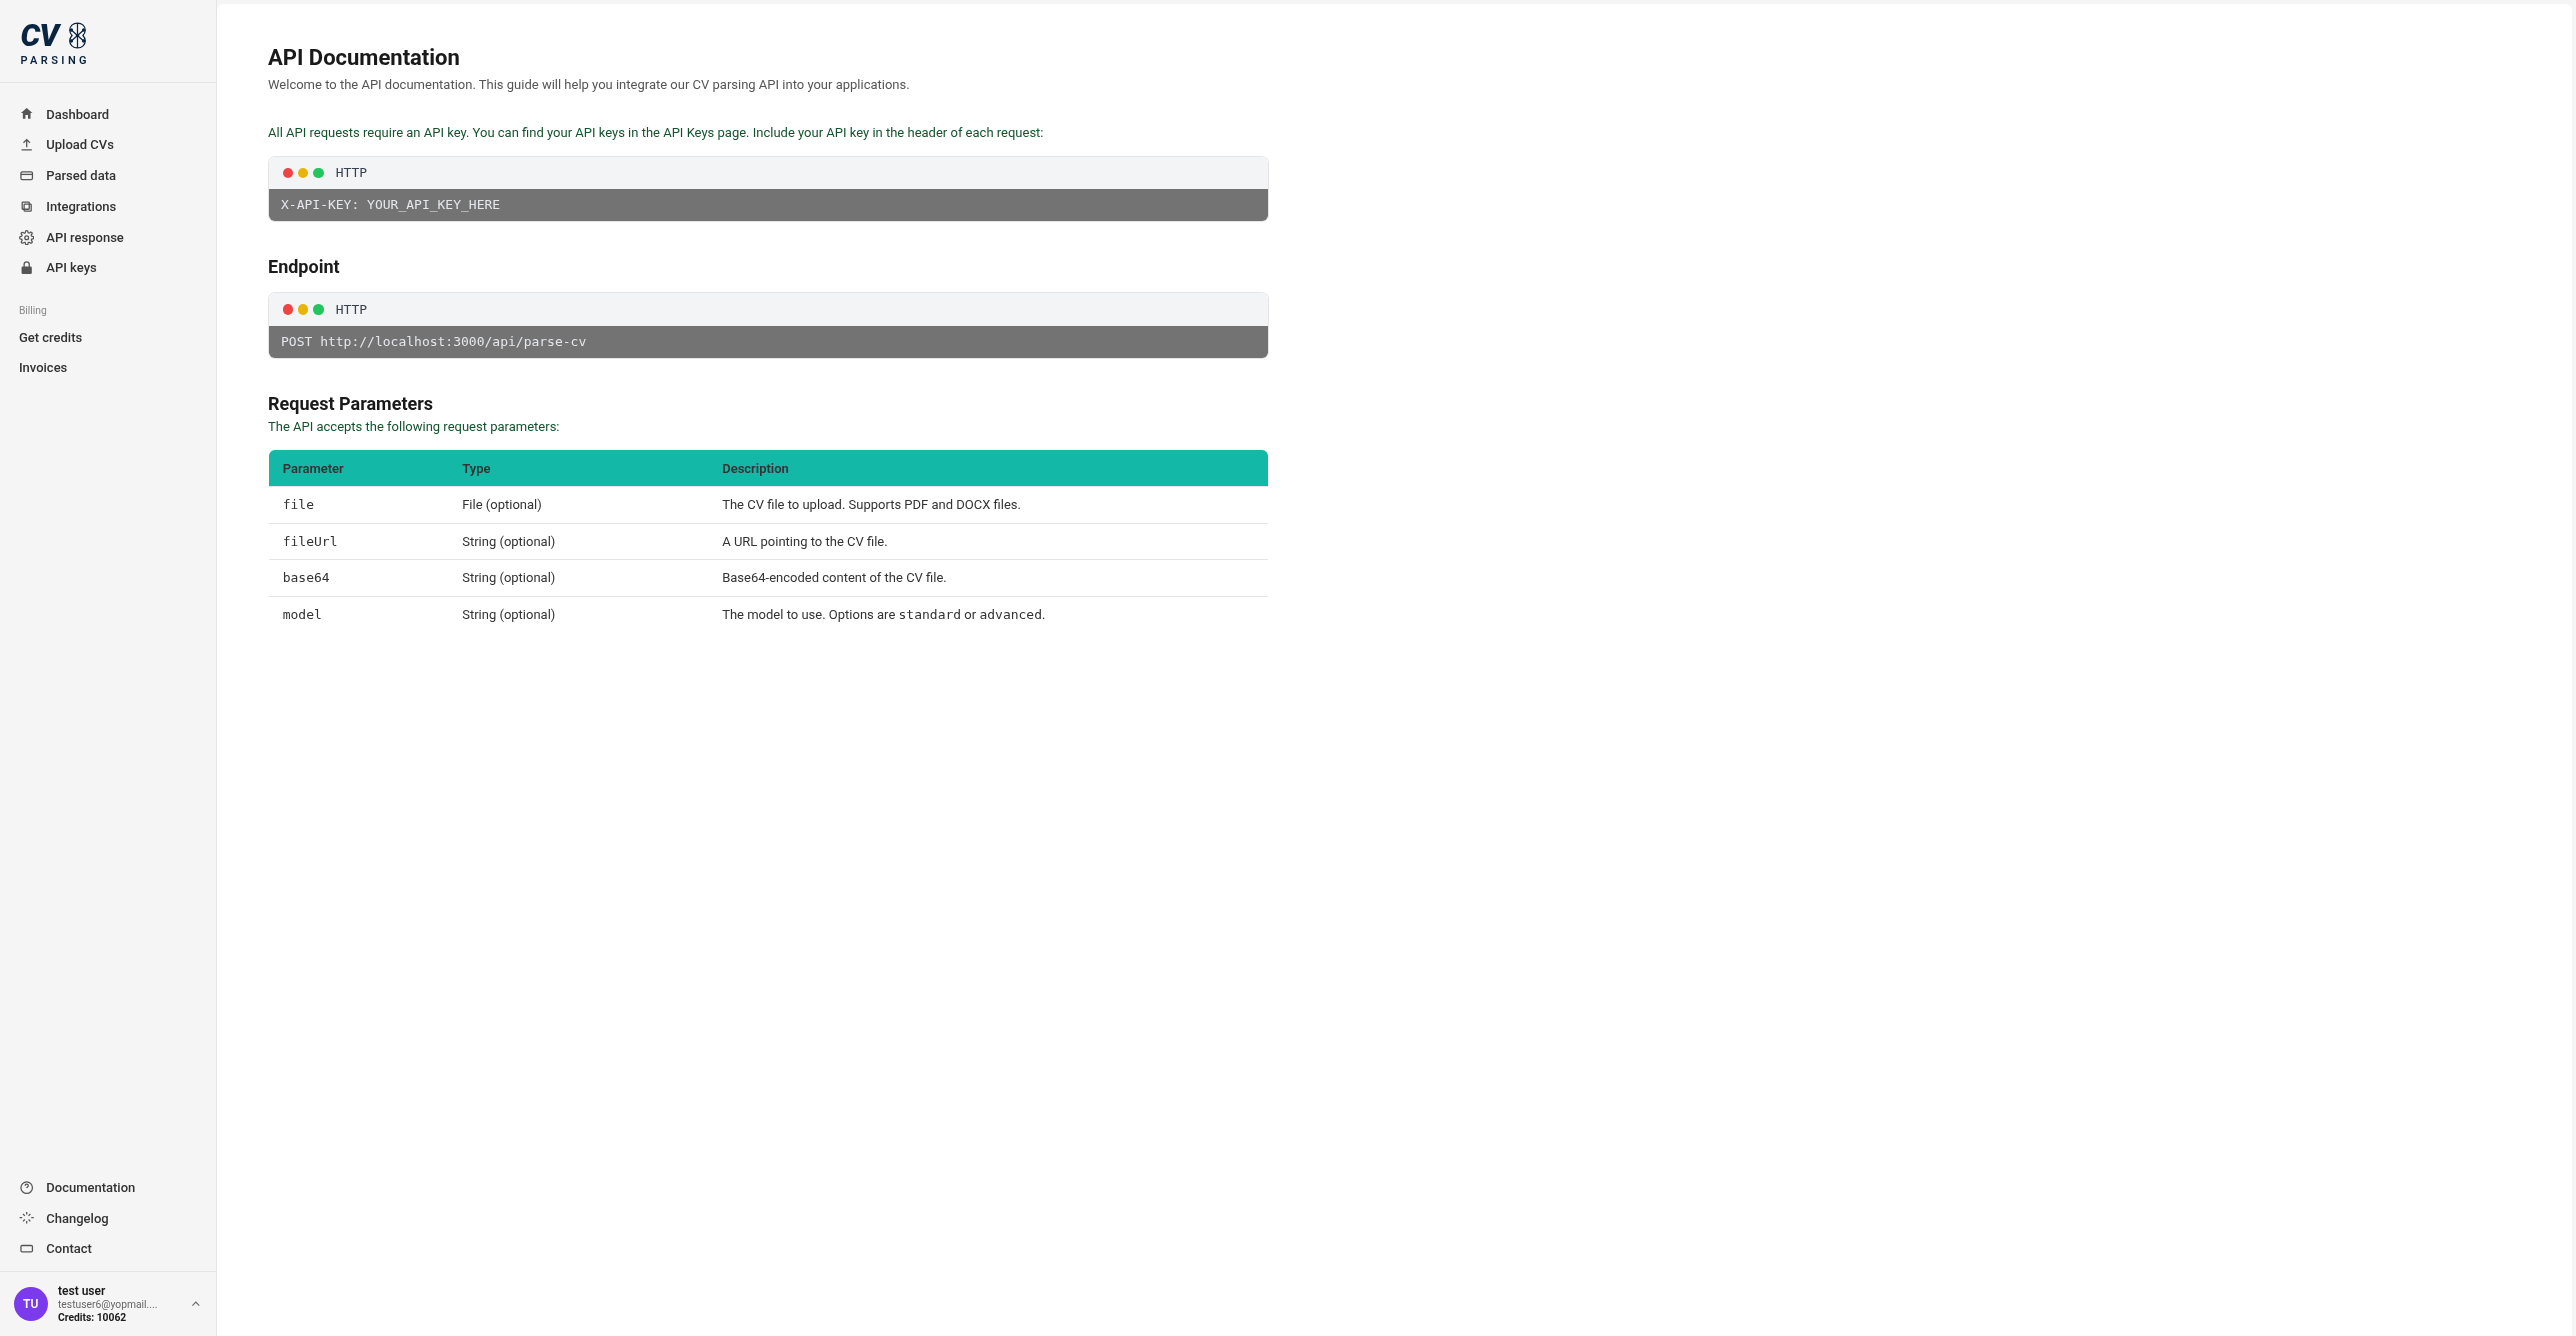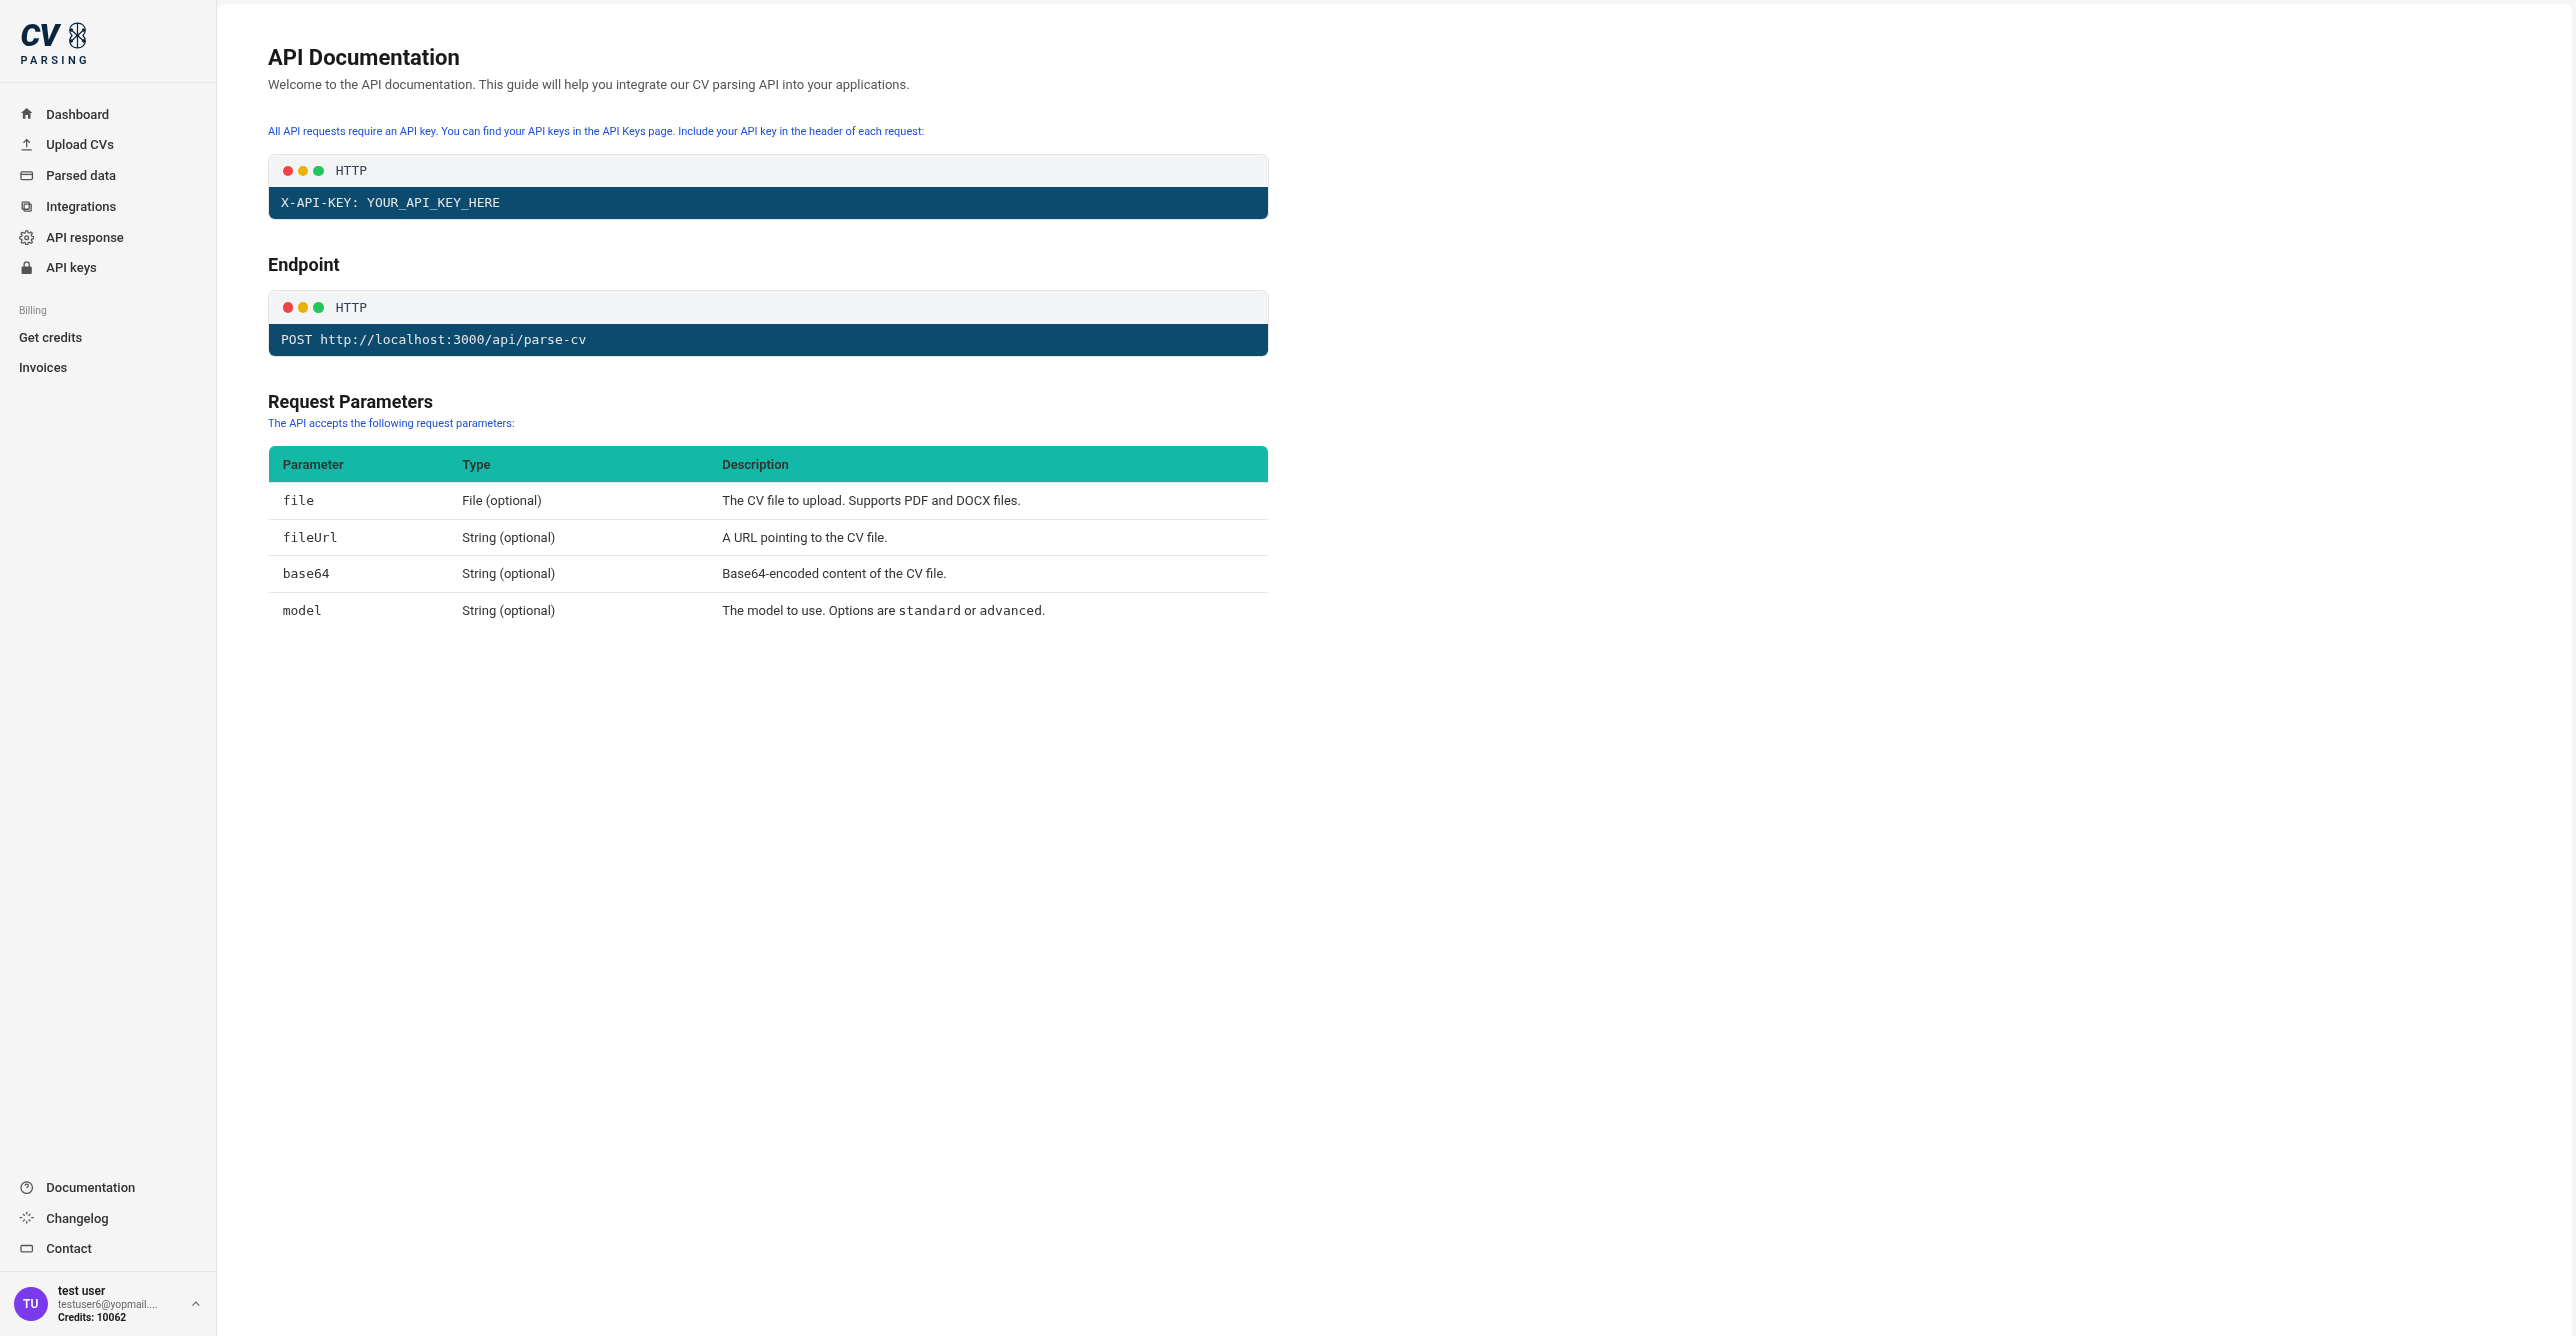--- a/index.html
+++ b/index.html
@@ -181,22 +181,22 @@
   margin-bottom: 33px;
 }
 
 h2 {
   font-size: 18px;
   font-weight: 700;
   margin-bottom: 5.1px;
 }
 
 .section-desc {
-  font-size: 11px;
-  color: #1d4ed8;
+  font-size: 13px;
+  color: #14532d;
   margin-bottom: 15.4px;
 }
 
 .code-block {
   border-radius: 6.8px;
   overflow: hidden;
   margin-bottom: 34px;
   border: 0.9px solid #e5e5e5;
 }
 
@@ -223,21 +223,21 @@
 .tl.yellow { background: #eab308; }
 .tl.green { background: #22c55e; }
 
 .code-lang {
   font-family: ui-monospace, Menlo, Monaco, Consolas, monospace;
   font-size: 13px;
   color: #374151;
 }
 
 .code-body {
-  background: #0c4a6e;
+  background: #737373;
   color: #e5e7eb;
   padding: 8.6px 12px;
   font-family: ui-monospace, Menlo, Monaco, Consolas, monospace;
   font-size: 13px;
   white-space: pre;
 }
 
 .params-table {
   width: 100%;
   border-collapse: collapse;

